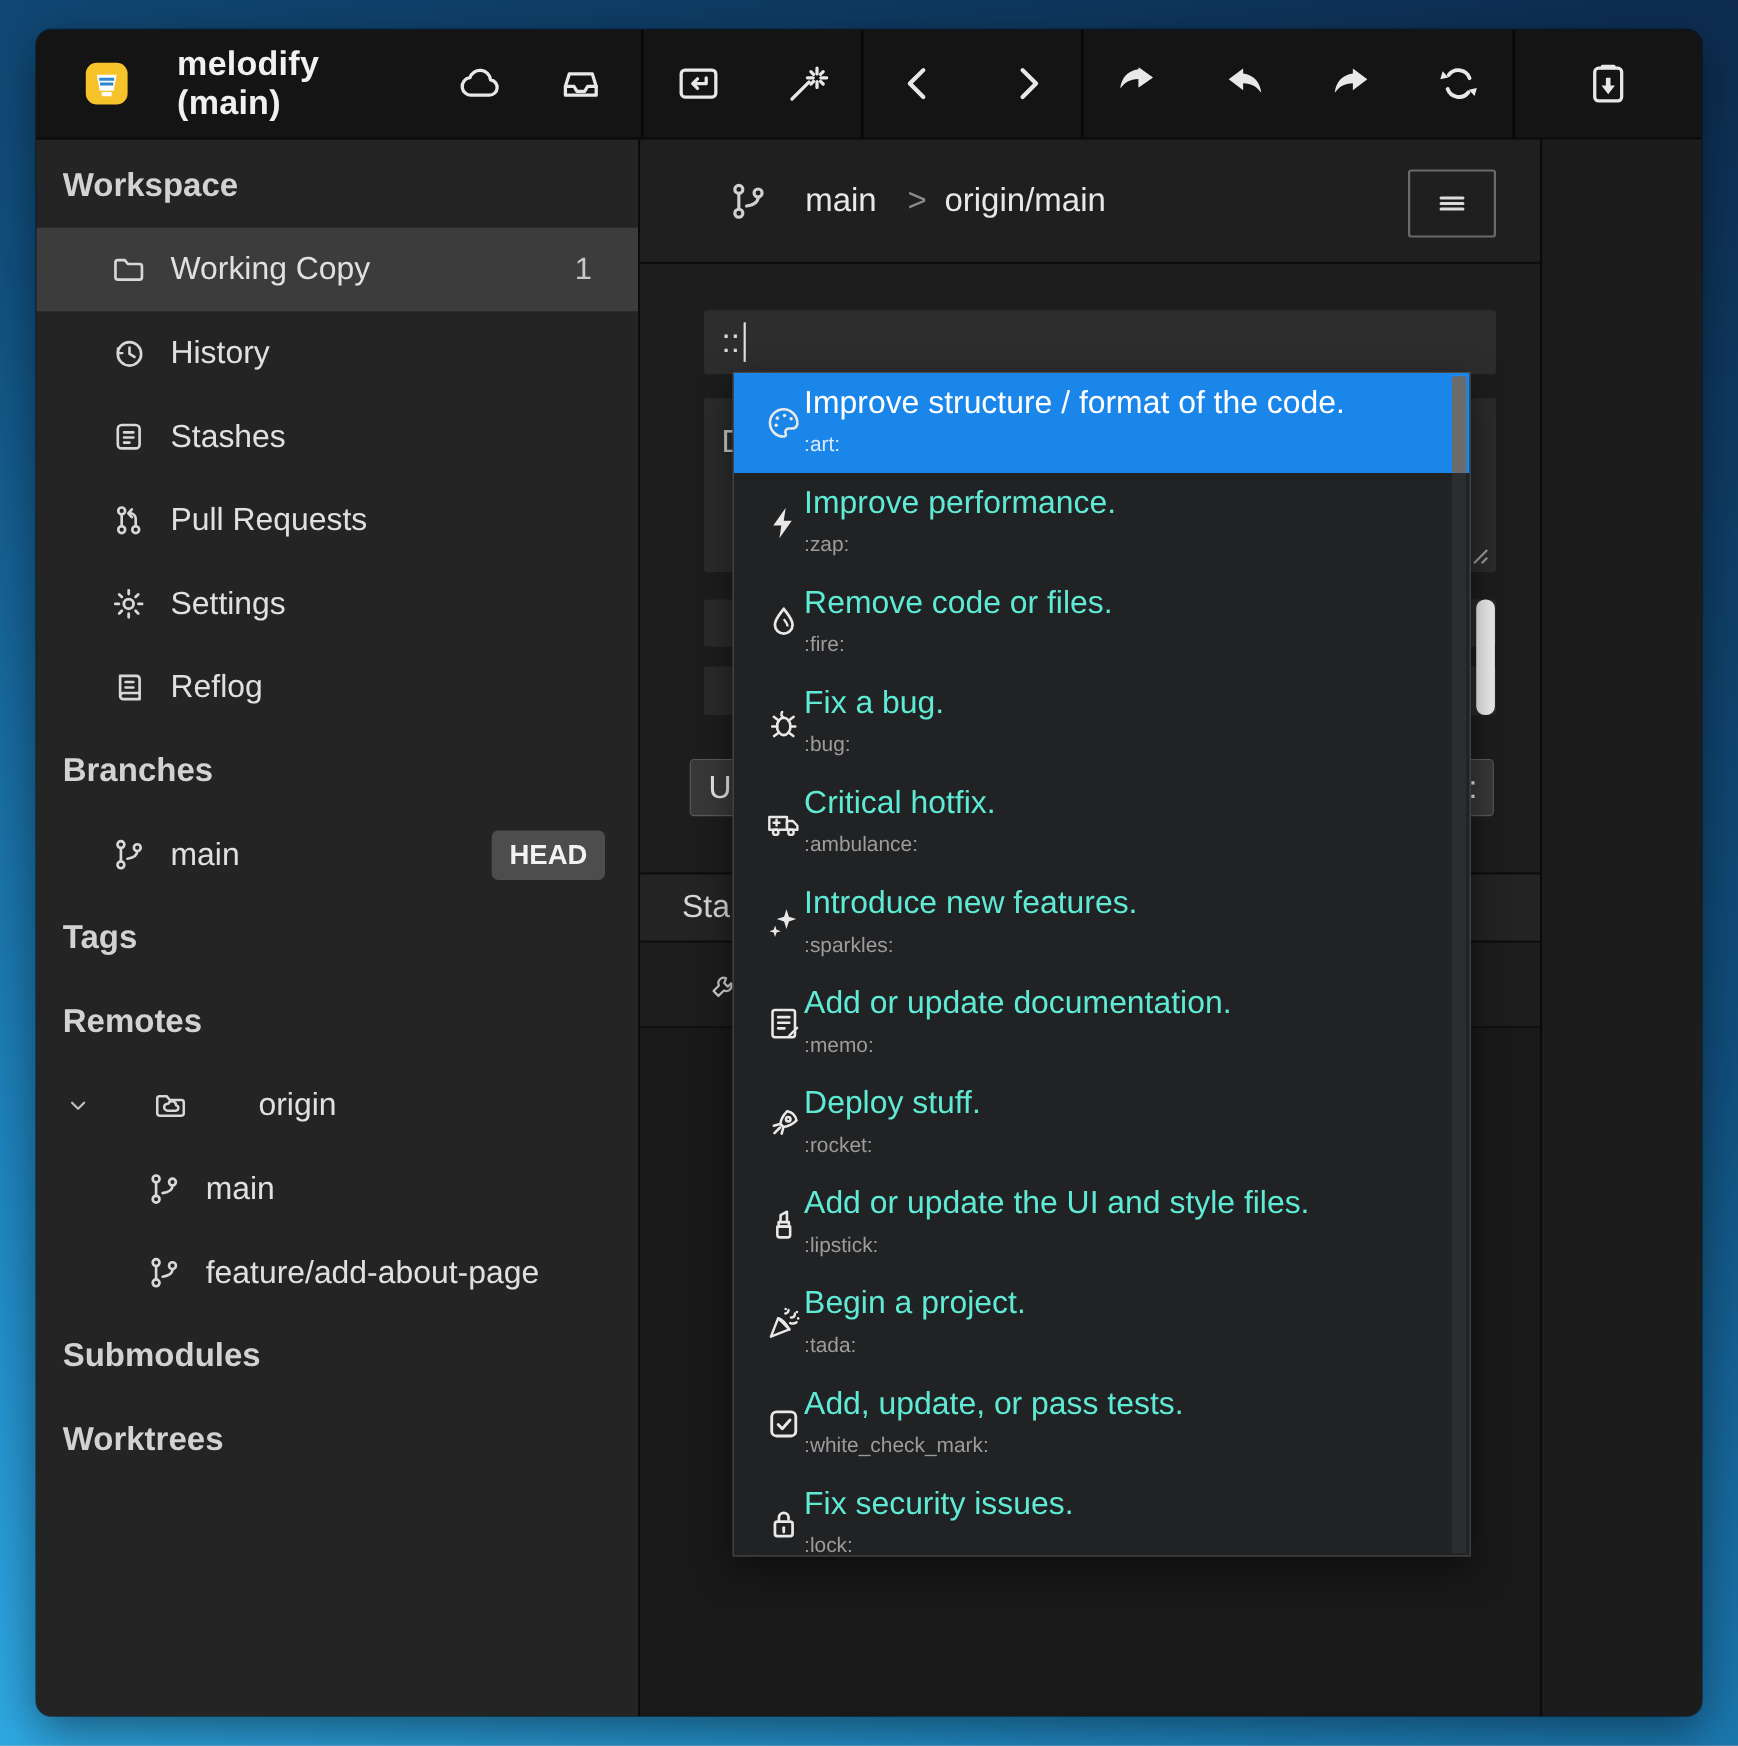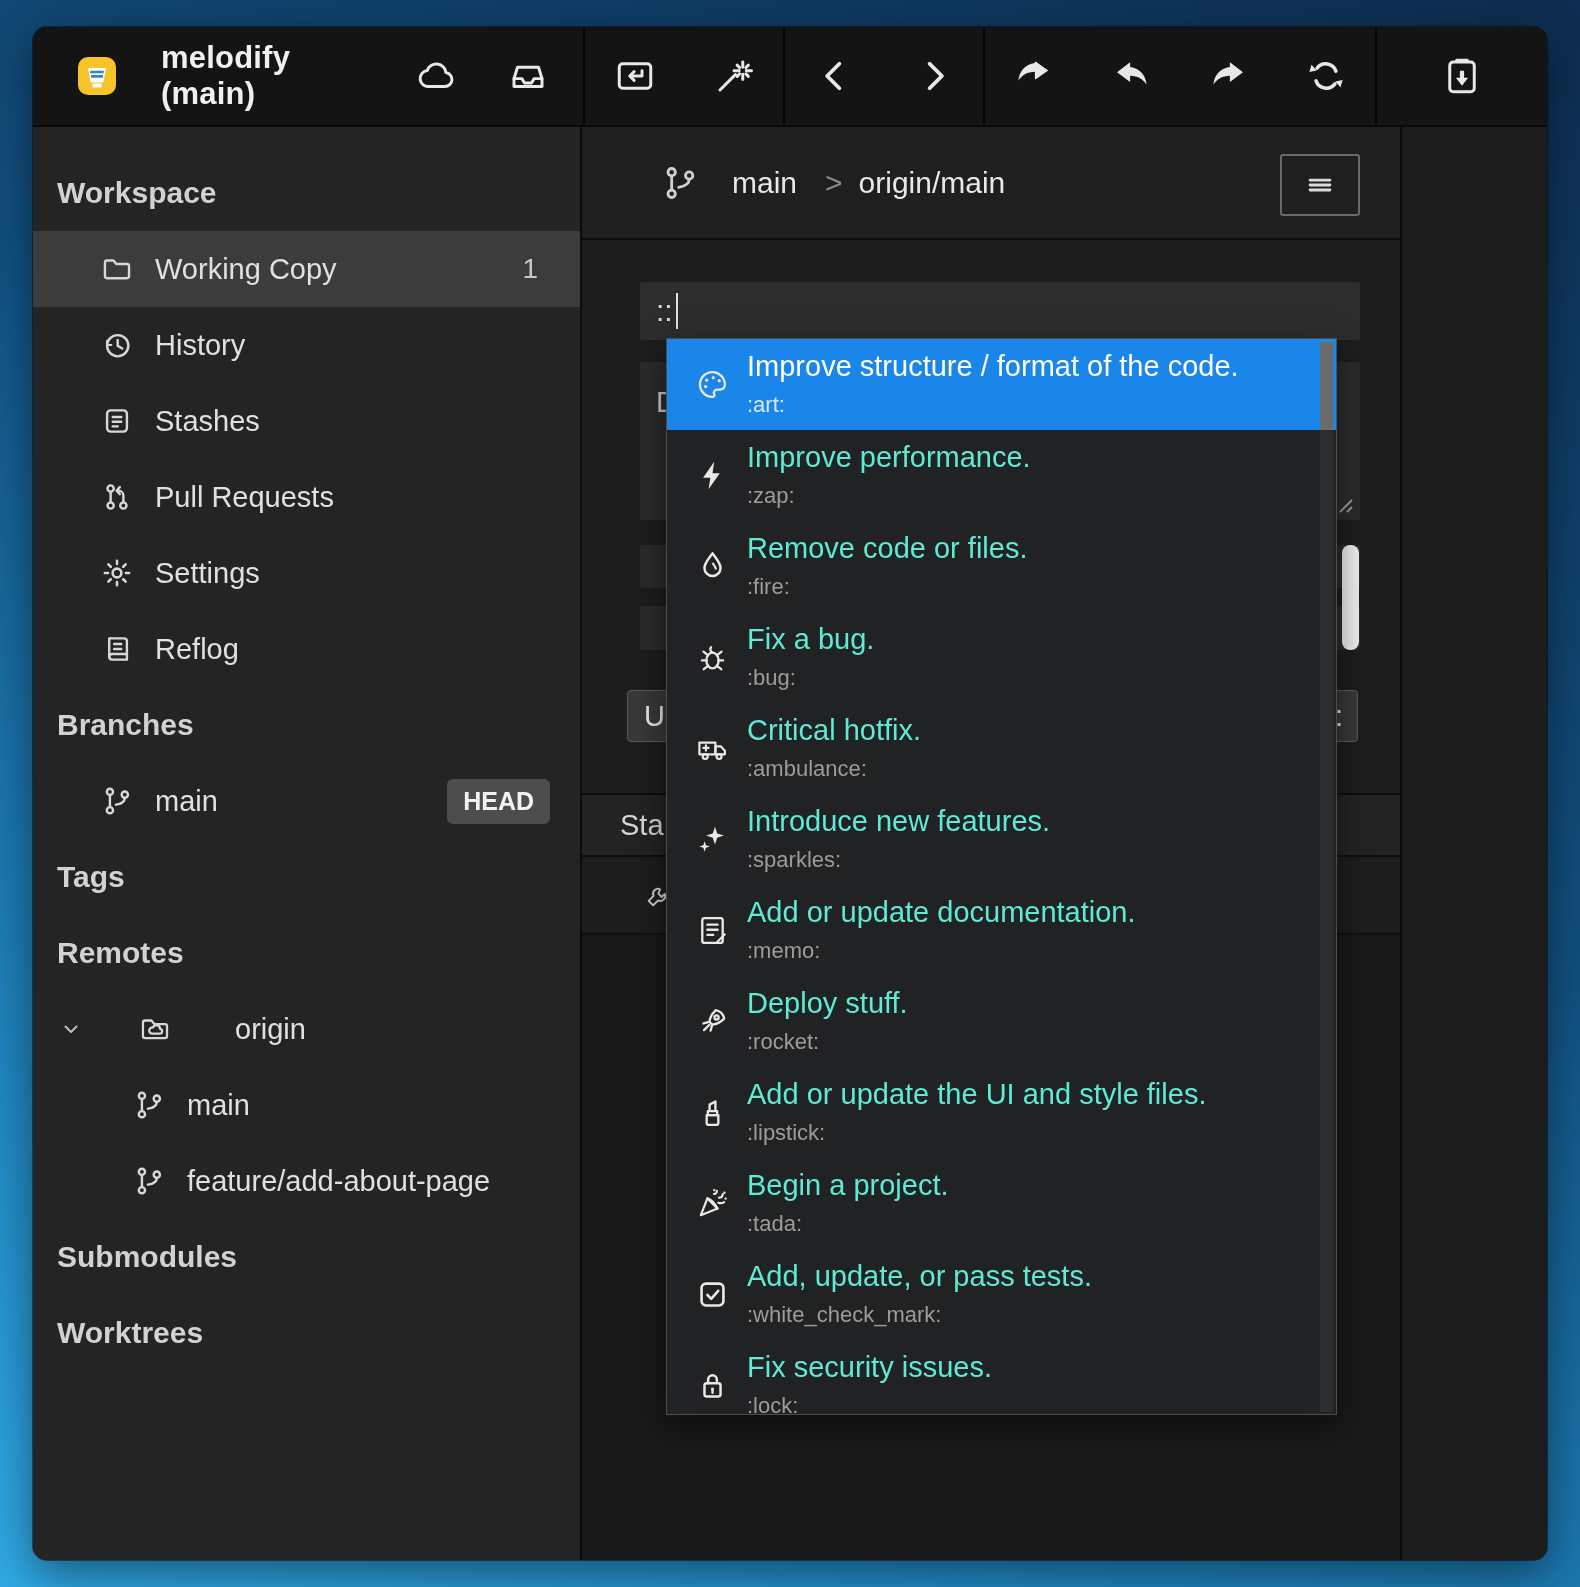--- a/index.html
+++ b/index.html
@@ -29,21 +29,21 @@
   .app-icon { width:48px; height:48px; display:flex; align-items:center; justify-content:center; }
   .app-icon svg { width:48px; height:48px; }
   .tb-title { font-size:31px; font-weight:600; color:#f0f0f0; margin-left:40px; letter-spacing:.2px; }
   .tb-spacer { flex:1; }
   .tb-btn { background:none; border:none; width:70px; height:70px; display:flex; align-items:center; justify-content:center; color:#e8e8e8; cursor:pointer; }
   .tb-btn svg { width:42px; height:42px; }
   .tb-g1 .tb-btn { margin-left:26px; }
   
   .sidebar {
     position:absolute; left:0; top:100px; width:549px; bottom:0;
-    background:#242424; border-right:2px solid #0b0b0b; padding-top:28px;
+    background:#242424; border-right:2px solid #0b0b0b; padding-top:4px;
   }
   .sb-header { height:76px; display:flex; align-items:center; padding-left:24px;
     font-size:30px; font-weight:bold; color:#d2d2d2; }
   .sb-item { height:76px; display:flex; align-items:center; padding-left:64px;
     font-size:29px; color:#e0e0e0; cursor:pointer; }
   .sb-item.indent { padding-left:96px; }
   .sb-item.haschev { padding-left:24px;gap:42px; }
   .sb-item.selected { background:#3c3c3c; }
   .sb-ic { width:40px; height:40px; display:flex; align-items:center; justify-content:center; color:#d8d8d8; flex:none; }
   .sb-ic svg { width:34px; height:34px; }
@@ -85,26 +85,26 @@
   .files-header { position:absolute; left:0; right:0; top:551px; height:64px; background:#232323;
     border-top:2px solid #0e0e0e; border-bottom:2px solid #0e0e0e; display:flex; align-items:center;
     padding-left:38px; font-size:29px; color:#d6d6d6; }
   .files-toolbar { position:absolute; left:0; right:0; top:617px; height:76px; background:#1d1d1d;
     border-bottom:2px solid #101010; display:flex; align-items:center; padding-left:62px; color:#cfcfcf; }
   .files-toolbar svg { width:28px; height:28px; }
   .files-body { position:absolute; left:0; right:0; top:693px; bottom:0; background:#191919; }
   
   .dropdown { position:absolute; left:84px; top:211px; width:671px; height:1077px; background:#212224;
     border:1px solid #4d4d4d; overflow:hidden; z-index:20; box-shadow:0 10px 30px rgba(0,0,0,.5); }
-  .dd-item { height:91px; display:flex; align-items:center; padding-left:26px; gap:16px; cursor:pointer; }
+  .dd-item { height:91px; display:flex; align-items:center; padding-left:26px; gap:0; cursor:pointer; }
   .dd-item.selected { background:#1b86e9; }
   .dd-ic { width:38px; height:38px; display:flex; align-items:center; justify-content:center; color:#e8e8e8; flex:none; }
   .dd-ic svg { width:35px; height:35px; }
   .dd-desc { font-size:29px; line-height:39px; color:#5eead4; white-space:nowrap; }
-  .dd-code { font-size:22px; line-height:37px; color:#9c9c9c; white-space:nowrap; }
+  .dd-code { font-size:19px; line-height:37px; color:#9c9c9c; white-space:nowrap; }
   .dd-item.selected .dd-desc { color:#ffffff; }
   .dd-item.selected .dd-code { color:#d7e9fb; }
   .dd-scroll { position:absolute; right:3px; top:2px; bottom:2px; width:13px; background:rgba(255,255,255,.05); }
   .dd-thumb { position:absolute; top:1px; left:0; width:13px; height:88px; background:#6b6b6b; border-radius:2px; }
   svg { display:block; }
 </style>
 </head>
 <body>
 
 <div class="window">

